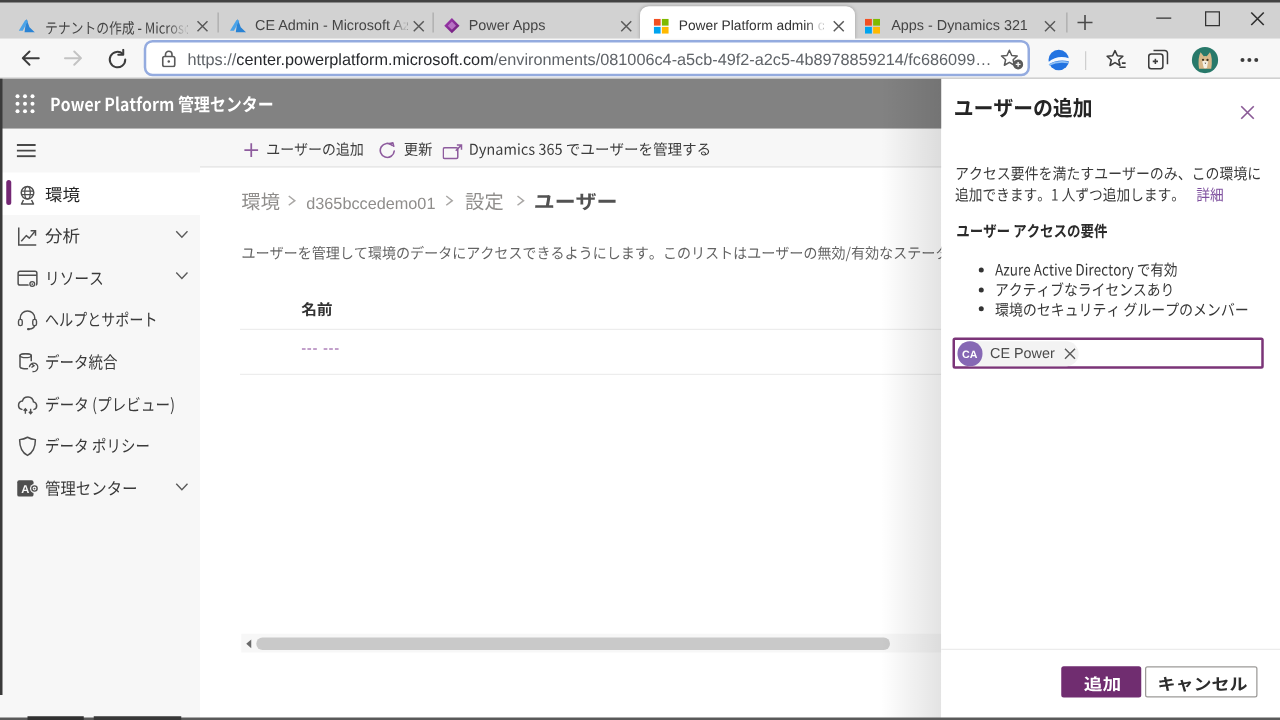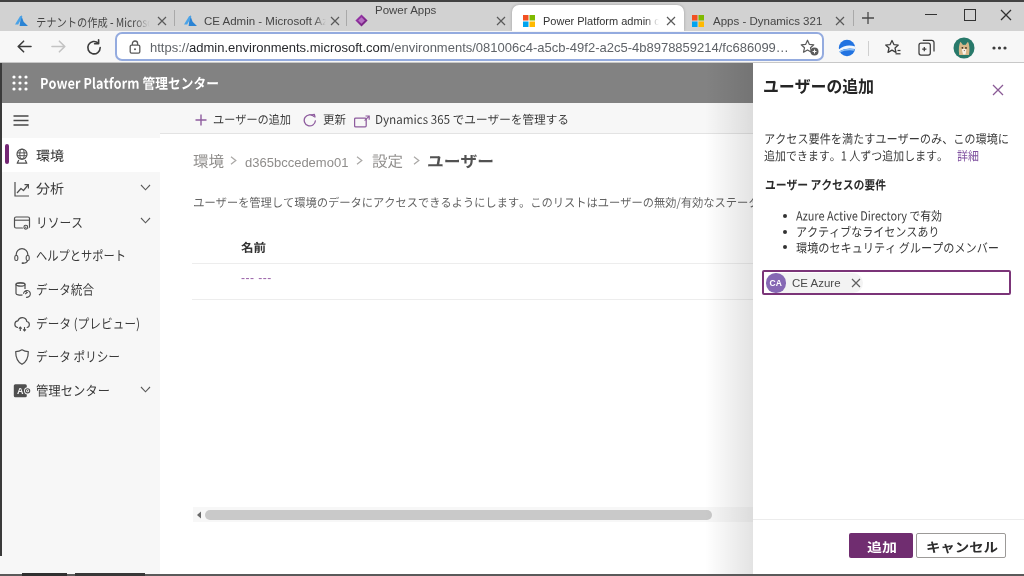--- a/index.html
+++ b/index.html
@@ -61,21 +61,21 @@
       <defs>
         <linearGradient id="pag" x1="0" y1="0" x2="1" y2="1">
           <stop offset="0" stop-color="#a33cb5"></stop>
           <stop offset="1" stop-color="#6a1b74"></stop>
         </linearGradient>
       </defs>
       <path d="M6.5 0.4 L12.6 6.5 L6.5 12.6 L0.4 6.5 Z" fill="url(#pag)"></path>
       <path d="M6.5 3.2 L9.8 6.5 L6.5 9.8 L3.2 6.5 Z" fill="#c07ecb" opacity="0.85"></path>
     </svg>
   </div>
-<div class="ab tabtxt" style="left:375px;top:2px;width:100px">Power Apps</div>
+<div class="ab tabtxt" style="left:375px;top:13px;width:100px">Power Apps</div>
 <div class="ab" style="left:496px;top:16px">
     <svg width="10" height="10" viewBox="0 0 10 10" style="display:block">
       <path d="M1 1 L9 9 M9 1 L1 9" stroke="#5a5a5a" stroke-width="1.2" fill="none"></path>
     </svg>
   </div>
 
 <div class="ab" style="left:512px;top:5px;width:172px;height:26px;background:#fff;border-radius:7px 7px 0 0;box-shadow:0 0 3px rgba(0,0,0,0.25)"></div>
 <div class="ab" style="left:512px;top:28px;width:172px;height:4px;background:#fff"></div>
 <div class="ab" style="left:523px;top:15px">
     <svg width="12" height="12" viewBox="0 0 12 12" style="display:block">
@@ -143,21 +143,21 @@
   </div>
 
 <div class="ab" style="left:115px;top:32px;width:709px;height:29px;background:#fff;border:2px solid #94abdf;border-radius:7px;box-sizing:border-box"></div>
 <div class="ab" style="left:129px;top:40px">
     <svg width="12" height="14" viewBox="0 0 12 14" style="display:block">
       <rect x="1.2" y="5.2" width="9.6" height="8" rx="1.4" stroke="#5a5a5a" stroke-width="1.3" fill="none"></rect>
       <path d="M3.4 5 L3.4 3.6 A2.6 2.6 0 0 1 8.6 3.6 L8.6 5" stroke="#5a5a5a" stroke-width="1.3" fill="none"></path>
       <circle cx="6" cy="9.2" r="1" fill="#5a5a5a"></circle>
     </svg>
   </div>
-<div class="ab" style="left:150px;top:40px;font-size:13px;white-space:nowrap;color:#5f6368;width:650px;overflow:hidden">https://<span style="color:#27292d">admin.environments.microsoft.com</span>/environments/081006c4-a5cb-49f2-a2c5-4b8978859214/fc686099…</div>
+<div class="ab" style="left:150px;top:40px;font-size:13px;white-space:nowrap;color:#5f6368;width:650px;overflow:hidden">https://<span style="color:#27292d">center.powerplatform.microsoft.com</span>/environments/081006c4-a5cb-49f2-a2c5-4b8978859214/fc686099…</div>
 <div class="ab" style="left:800px;top:39px">
     <svg width="19" height="17" viewBox="0 0 19 17" style="display:block">
       <path d="M7.5 1.2 L9.4 5.4 L13.8 5.8 L10.5 8.8 L11.5 13.2 L7.5 10.9 L3.5 13.2 L4.5 8.8 L1.2 5.8 L5.6 5.4 Z" stroke="#5a5a5a" stroke-width="1.2" fill="none" stroke-linejoin="round"></path>
       <circle cx="14.5" cy="12.5" r="4" fill="#5a5a5a"></circle>
       <path d="M14.5 10.6 L14.5 14.4 M12.6 12.5 L16.4 12.5" stroke="#f7f7f7" stroke-width="1.1" fill="none"></path>
     </svg>
   </div>
 
 <div class="ab" style="left:838px;top:39px">
     <svg width="18" height="18" viewBox="0 0 18 18" style="display:block">
@@ -535,21 +535,21 @@
       <g transform="scale(0.8911,1)">
         <path d="M4.3 7.7V8.5H12V7.7ZM6 9.9H10.3V11.2H6ZM9.4 5.1H10.6V6.3H9.4ZM7.5 5.1H8.7V6.3H7.5ZM5.7 5.1H6.9V6.3H5.7ZM4.9 4.4V7H11.4V4.4ZM0.4 12.7 0.6 13.6C1.8 13.3 3.3 12.8 4.7 12.4L4.6 11.6L3 12V9.3H4.3V8.5H3V5.7H4.5V4.9H0.6V5.7H2.1V8.5H0.7V9.3H2.1V12.3ZM11.1 12C10.6 12.3 9.9 12.8 9.4 13.1C9.1 12.7 8.8 12.3 8.6 11.9H11.2V9.2H5.1V11.9H7.4C6.4 12.8 4.8 13.7 3.5 14.1C3.6 14.2 3.9 14.6 4 14.8C4.9 14.4 6 13.9 6.9 13.2V15.5H7.8V12.5L8 12.3C8.7 13.8 9.9 14.9 11.4 15.5C11.5 15.3 11.8 14.9 12 14.8C11.2 14.5 10.5 14.1 9.9 13.6C10.5 13.3 11.2 12.9 11.7 12.5Z M18.6 10.8H22.9V11.8H18.6ZM18.6 9.3H22.9V10.2H18.6ZM12.9 12.6 13.3 13.5C14.4 13 15.8 12.3 17.1 11.7L16.9 10.8L15.5 11.5V7.9H16.8V8H24.5V7.2H22.4C22.6 6.8 22.8 6.4 23 5.9L22.3 5.7H24.2V5H21.1V4H20.1V5H17.2V5.7H19.1L18.4 5.9C18.6 6.3 18.8 6.8 18.9 7.2H16.8V7H15.5V4.1H14.6V7H13.2V7.9H14.6V11.8C14 12.1 13.4 12.4 12.9 12.6ZM22.1 5.7C22 6.1 21.7 6.7 21.5 7.1L21.9 7.2H19.2L19.8 7C19.7 6.7 19.5 6.1 19.2 5.7ZM17.7 8.6V12.4H18.9C18.7 13.6 18 14.3 15.9 14.7C16.1 14.9 16.4 15.3 16.5 15.5C18.8 14.9 19.6 14 19.9 12.4H21.2V14.3C21.2 15.2 21.4 15.4 22.3 15.4C22.5 15.4 23.3 15.4 23.5 15.4C24.3 15.4 24.5 15.1 24.6 13.7C24.4 13.6 24 13.5 23.8 13.3C23.8 14.5 23.7 14.6 23.4 14.6C23.2 14.6 22.6 14.6 22.4 14.6C22.1 14.6 22.1 14.6 22.1 14.3V12.4H23.8V8.6Z M30.9 6.5C30.8 7.6 30.6 8.8 30.2 9.8C29.6 12 28.9 12.8 28.4 12.8C27.8 12.8 27.1 12.1 27.1 10.5C27.1 8.8 28.6 6.8 30.9 6.5ZM32 6.4C34.1 6.6 35.3 8.2 35.3 10.1C35.3 12.2 33.8 13.4 32.1 13.8C31.9 13.9 31.5 13.9 31.1 14L31.7 14.9C34.6 14.5 36.4 12.8 36.4 10.1C36.4 7.6 34.5 5.5 31.6 5.5C28.5 5.5 26.1 7.9 26.1 10.6C26.1 12.7 27.2 13.9 28.3 13.9C29.5 13.9 30.5 12.6 31.2 10.1C31.6 8.9 31.8 7.6 32 6.4Z M48.6 7.3 47.8 6.7C47.7 6.8 47.5 6.9 47.2 7C46.6 7.1 44.5 7.5 42.3 7.9V6C42.3 5.6 42.4 5.2 42.4 4.8H41.2C41.3 5.2 41.3 5.6 41.3 6V8.1C40 8.4 38.8 8.6 38.2 8.7L38.4 9.7L41.3 9.1V12.9C41.3 14.1 41.8 14.7 44.1 14.7C45.6 14.7 46.9 14.6 48 14.5L48 13.4C46.8 13.6 45.6 13.8 44.1 13.8C42.6 13.8 42.3 13.5 42.3 12.6V8.9L47.1 7.9C46.7 8.7 45.8 10.1 44.8 10.9L45.7 11.4C46.7 10.4 47.7 8.8 48.3 7.8C48.4 7.6 48.5 7.4 48.6 7.3Z M51.3 11.1 51.6 12.2C51.8 12.1 52.2 12 52.7 11.9C53.3 11.8 54.6 11.6 56 11.4L56.5 13.9C56.6 14.3 56.6 14.6 56.7 15.1L57.8 14.8C57.7 14.5 57.6 14.1 57.5 13.7L57 11.2L60.1 10.7C60.6 10.6 61 10.6 61.2 10.6L61 9.5C60.8 9.6 60.4 9.6 59.9 9.8L56.8 10.3L56.3 7.8L59.2 7.3C59.6 7.2 60 7.2 60.1 7.2L59.9 6.1C59.7 6.2 59.4 6.3 59 6.3C58.5 6.4 57.4 6.6 56.2 6.8L55.9 5.5C55.9 5.2 55.8 4.8 55.8 4.6L54.7 4.8C54.8 5.1 54.8 5.3 54.9 5.7L55.2 7C54 7.2 52.9 7.3 52.4 7.4C52 7.4 51.7 7.4 51.4 7.5L51.6 8.6C52 8.5 52.2 8.4 52.6 8.4L55.4 7.9L55.9 10.4C54.4 10.7 53.1 10.9 52.4 11C52.1 11 51.6 11.1 51.3 11.1Z M64.4 13.4V14.4C64.7 14.4 65 14.4 65.4 14.4C66 14.4 71.5 14.4 72.2 14.4C72.5 14.4 73 14.4 73.2 14.4V13.4C72.9 13.4 72.5 13.4 72.2 13.4H71C71.2 12.3 71.5 9.8 71.6 8.9C71.6 8.8 71.7 8.7 71.7 8.6L71 8.2C70.8 8.2 70.5 8.3 70.3 8.3C69.6 8.3 67 8.3 66.5 8.3C66.2 8.3 65.8 8.2 65.5 8.2V9.2C65.8 9.2 66.2 9.2 66.5 9.2C66.9 9.2 69.7 9.2 70.5 9.2C70.5 9.9 70.1 12.4 69.9 13.4H65.4C65 13.4 64.7 13.4 64.4 13.4Z M84.7 5H83.5C83.6 5.3 83.6 5.7 83.6 6.1C83.6 6.5 83.6 7.6 83.6 8.1C83.6 10.4 83.4 11.4 82.5 12.5C81.8 13.4 80.7 13.9 79.6 14.2L80.4 15C81.3 14.7 82.5 14.2 83.3 13.2C84.2 12.1 84.7 11.1 84.7 8.1C84.7 7.6 84.7 6.6 84.7 6.1C84.7 5.7 84.7 5.3 84.7 5ZM78.9 5.1H77.8C77.8 5.3 77.8 5.8 77.8 6C77.8 6.4 77.8 9.6 77.8 10.2C77.8 10.6 77.8 10.9 77.8 11.1H78.9C78.9 10.9 78.8 10.5 78.8 10.2C78.8 9.7 78.8 6.4 78.8 6C78.8 5.7 78.9 5.3 78.9 5.1Z M90.2 5.2V6.3C90.5 6.3 90.9 6.2 91.3 6.2C92 6.2 95.7 6.2 96.4 6.2C96.7 6.2 97.2 6.3 97.5 6.3V5.2C97.2 5.3 96.7 5.3 96.4 5.3C95.7 5.3 92 5.3 91.3 5.3C90.9 5.3 90.5 5.3 90.2 5.2ZM88.7 8.4V9.4C89 9.4 89.4 9.4 89.8 9.4H93.5C93.5 10.6 93.3 11.6 92.8 12.5C92.3 13.3 91.4 14 90.4 14.4L91.4 15.1C92.4 14.6 93.4 13.7 93.8 12.8C94.3 11.9 94.5 10.8 94.6 9.4H98C98.3 9.4 98.7 9.4 98.9 9.4V8.4C98.6 8.4 98.2 8.4 98 8.4C97.3 8.4 90.5 8.4 89.8 8.4C89.4 8.4 89 8.4 88.7 8.4Z M101.5 11.3 102 12.2C103.4 11.8 104.9 11.1 105.9 10.6V14.4C105.9 14.8 105.9 15.3 105.9 15.5H107C107 15.3 107 14.8 107 14.4V9.9C108.1 9.2 109.2 8.3 109.8 7.6L109 6.8C108.4 7.6 107.2 8.7 106 9.4C105 10 103.2 10.9 101.5 11.3Z M124.9 4.5 124.2 4.8C124.5 5.2 125 6 125.2 6.5L125.9 6.2C125.6 5.7 125.2 4.9 124.9 4.5ZM126.2 4 125.6 4.3C125.9 4.8 126.3 5.5 126.6 6L127.3 5.7C127 5.2 126.6 4.5 126.2 4ZM121.5 5.1 120.3 4.7C120.3 5 120.1 5.5 120 5.7C119.4 6.8 118.2 8.6 116 9.9L116.9 10.6C118.3 9.7 119.3 8.6 120.1 7.5H124.3C124 8.6 123.3 10.3 122.3 11.4C121.2 12.7 119.6 13.9 117.3 14.5L118.2 15.4C120.5 14.5 122 13.3 123.2 12C124.3 10.6 125.1 8.9 125.4 7.6C125.5 7.4 125.6 7.2 125.7 7L124.9 6.5C124.7 6.6 124.4 6.6 124 6.6H120.7L121 6.1C121.1 5.8 121.3 5.4 121.5 5.1Z M134.3 14.2 135 14.8C135.1 14.7 135.2 14.6 135.4 14.5C136.9 13.8 138.6 12.5 139.7 11L139.1 10.2C138.2 11.6 136.6 12.7 135.5 13.3C135.5 12.9 135.5 6.8 135.5 6C135.5 5.6 135.5 5.2 135.5 5.1H134.4C134.4 5.2 134.4 5.6 134.4 6C134.4 6.8 134.4 13 134.4 13.5C134.4 13.8 134.4 14 134.3 14.2ZM128.6 14.2 129.6 14.8C130.6 13.9 131.4 12.7 131.8 11.4C132.1 10.1 132.2 7.4 132.2 6.1C132.2 5.7 132.2 5.3 132.2 5.2H131.1C131.1 5.4 131.2 5.7 131.2 6.1C131.2 7.5 131.2 10 130.8 11.1C130.4 12.3 129.7 13.4 128.6 14.2Z M141.6 9.1V10.3C142 10.3 142.6 10.2 143.3 10.2C144.2 10.2 149.2 10.2 150.2 10.2C150.7 10.2 151.3 10.3 151.5 10.3V9.1C151.2 9.1 150.8 9.1 150.2 9.1C149.2 9.1 144.2 9.1 143.3 9.1C142.6 9.1 142 9.1 141.6 9.1Z M162.9 5.5C162.9 5.1 163.2 4.7 163.7 4.7C164.2 4.7 164.5 5.1 164.5 5.5C164.5 6 164.2 6.3 163.7 6.3C163.2 6.3 162.9 6 162.9 5.5ZM162.3 5.5C162.3 5.7 162.3 5.8 162.4 5.9L162 5.9C161.4 5.9 156.4 5.9 155.7 5.9C155.3 5.9 154.8 5.9 154.4 5.8V7C154.8 6.9 155.2 6.9 155.7 6.9C156.4 6.9 161.3 6.9 162.1 6.9C161.9 8.1 161.3 9.9 160.4 11C159.4 12.3 158 13.4 155.6 14L156.4 14.9C158.7 14.2 160.2 13.1 161.3 11.6C162.3 10.3 162.9 8.3 163.2 7L163.2 6.8C163.4 6.9 163.5 6.9 163.7 6.9C164.5 6.9 165.1 6.3 165.1 5.5C165.1 4.8 164.5 4.1 163.7 4.1C162.9 4.1 162.3 4.8 162.3 5.5Z M171.2 6.5C171.1 7.6 170.9 8.8 170.6 9.8C169.9 12 169.2 12.8 168.7 12.8C168.1 12.8 167.4 12.1 167.4 10.5C167.4 8.8 168.9 6.8 171.2 6.5ZM172.3 6.4C174.4 6.6 175.6 8.2 175.6 10.1C175.6 12.2 174.1 13.4 172.5 13.8C172.2 13.9 171.8 13.9 171.4 14L172 14.9C174.9 14.5 176.7 12.8 176.7 10.1C176.7 7.6 174.8 5.5 171.9 5.5C168.8 5.5 166.4 7.9 166.4 10.6C166.4 12.7 167.5 13.9 168.6 13.9C169.8 13.9 170.8 12.6 171.5 10.1C171.9 8.9 172.1 7.6 172.3 6.4Z M181.3 6.9 180.7 7.6C181.9 8.4 183.3 9.4 184.2 10.2C183 11.7 181.4 13.1 179.2 14.1L180.1 14.9C182.3 13.8 183.8 12.3 185 10.8C186.1 11.8 187 12.7 187.9 13.7L188.7 12.9C187.8 11.9 186.8 10.9 185.6 10C186.5 8.8 187.1 7.4 187.5 6.3C187.6 6 187.8 5.6 187.9 5.4L186.8 5C186.7 5.3 186.6 5.7 186.5 5.9C186.2 7 185.6 8.2 184.8 9.3C183.8 8.6 182.4 7.5 181.3 6.9Z M193.1 5.3 192.4 6.1C193.4 6.7 194.9 8.1 195.5 8.7L196.3 7.9C195.6 7.2 194 5.9 193.1 5.3ZM192.1 13.7 192.7 14.7C194.8 14.3 196.4 13.6 197.6 12.8C199.5 11.6 201 9.9 201.8 8.3L201.2 7.3C200.5 8.8 199 10.7 197.1 11.9C195.9 12.6 194.2 13.4 192.1 13.7Z M212.4 4.8 211.7 5C212 5.5 212.5 6.3 212.7 6.8L213.4 6.5C213.1 6 212.7 5.2 212.4 4.8ZM213.7 4.3 213.1 4.5C213.4 5 213.8 5.7 214.1 6.3L214.8 6C214.6 5.5 214.1 4.7 213.7 4.3ZM205.5 10.7C205.1 11.8 204.4 13.1 203.6 14.1L204.7 14.6C205.4 13.6 206 12.3 206.5 11.2C207 9.9 207.5 8 207.6 7.2C207.7 7 207.8 6.6 207.9 6.3L206.8 6.1C206.6 7.5 206.1 9.4 205.5 10.7ZM211.7 10.3C212.2 11.6 212.8 13.3 213.1 14.6L214.2 14.2C213.9 13.1 213.2 11.2 212.7 9.9C212.2 8.6 211.4 6.9 210.9 6L209.9 6.3C210.4 7.2 211.2 9 211.7 10.3Z M216.6 9.1V10.3C217 10.3 217.6 10.2 218.3 10.2C219.2 10.2 224.2 10.2 225.2 10.2C225.7 10.2 226.3 10.3 226.5 10.3V9.1C226.2 9.1 225.8 9.1 225.2 9.1C224.2 9.1 219.2 9.1 218.3 9.1C217.6 9.1 217 9.1 216.6 9.1Z" fill="#383838"></path>
       </g>
     </svg>
   </div>
 
 <div class="ab" style="left:762px;top:270px;width:249px;height:25px;background:#fff;border:2px solid #7b3478;border-radius:2px;box-sizing:border-box"></div>
 <div class="ab" style="left:765.5px;top:273px;width:97px;height:19.5px;background:#f3f3f3;border-radius:10px"></div>
 <div class="ab" style="left:766px;top:273px;width:19.5px;height:19.5px;border-radius:50%;background:#8668b4"></div>
 <div class="ab" style="left:766px;top:273px;width:19.5px;height:19.5px;font-size:8.5px;font-weight:bold;color:#fff;display:flex;align-items:center;justify-content:center">CA</div>
-<div class="ab" style="left:792px;top:277px;font-size:11.5px;color:#4a4a4a">CE Azure</div>
+<div class="ab" style="left:792px;top:277px;font-size:11.5px;color:#4a4a4a">CE Power</div>
 <div class="ab" style="left:851px;top:278px">
     <svg width="10" height="10" viewBox="0 0 10 10" style="display:block">
       <path d="M1 1 L9 9 M9 1 L1 9" stroke="#5f5f5f" stroke-width="1.2" fill="none"></path>
     </svg>
   </div>
 
 <div class="ab" style="left:753px;top:519px;width:271px;height:1px;background:#ececec"></div>
 <div class="ab" style="left:849px;top:533px;width:64px;height:25px;background:#702d70;border-radius:2px"></div>
 <div class="ab" style="left:866.5px;top:536.9px">
     <svg width="30.0" height="18.8" viewBox="0 0 30.0 18.8" style="position:absolute;left:0;top:0;overflow:visible">

